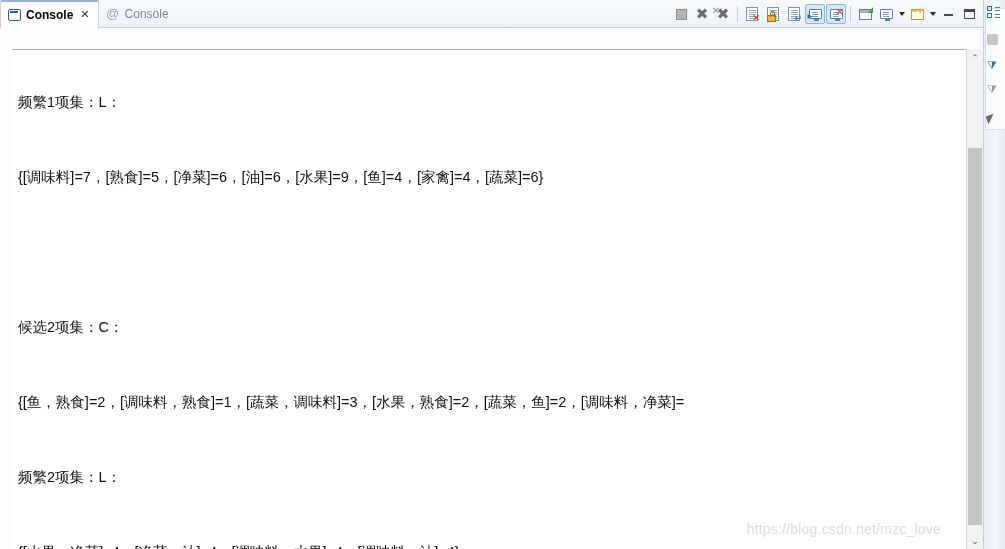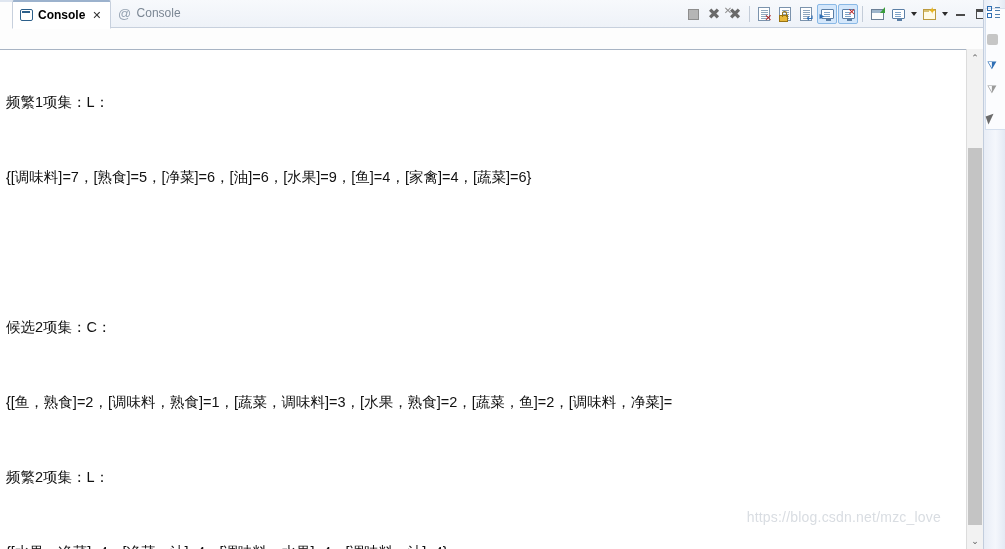--- a/index.html
+++ b/index.html
@@ -29,27 +29,27 @@
   .view-stack {
     position: relative;
     width: 983px;
     height: 549px;
     background: #fdfdfd;
   }
 
   
   .tab-row {
     position: absolute;
-    left: 12px; top: 0;
+    left: 0; top: 0;
     width: 983px;
     height: 27px;
     background: linear-gradient(to bottom, #f7f9fc 0%, #eef2f8 100%);
     border-bottom: 1px solid #c7d0dd;
     display: flex;
-    align-items: flex-start;
+    align-items: center;
   }
   .tab {
     height: 26px;
     display: flex;
     align-items: center;
     gap: 5px;
     padding: 0 8px 0 7px;
     font-size: 12px;
     white-space: nowrap;
     position: relative;
@@ -334,21 +334,21 @@
     line-height: 18px;
     color: #1a1a1a;
     white-space: nowrap;
     overflow: hidden;
     font-family: "Liberation Sans", sans-serif;
   }
 
   
   .console-area {
     position: absolute;
-    left: 0; top: 49px;
+    left: 12px; top: 49px;
     width: 983px;
     height: 500px;
     background: #ffffff;
     border-top: 1px solid #a8b4c4;
     overflow: hidden;
   }
   .console-text {
     position: absolute;
     left: 6px;
     top: -10px;
@@ -461,21 +461,21 @@
     color: #6b6b6b;
     font-size: 11px;
     line-height: 11px;
     transform: rotate(-20deg);
   }
 
   
   .watermark {
     position: absolute;
     right: 42px;
-    bottom: 24px;
+    bottom: 12px;
     font-size: 14px;
     color: #d9dde2;
     font-family: "Liberation Sans", sans-serif;
     letter-spacing: 0.2px;
     pointer-events: none;
     user-select: none;
   }
 
   .top-bevel {
     position: absolute;

